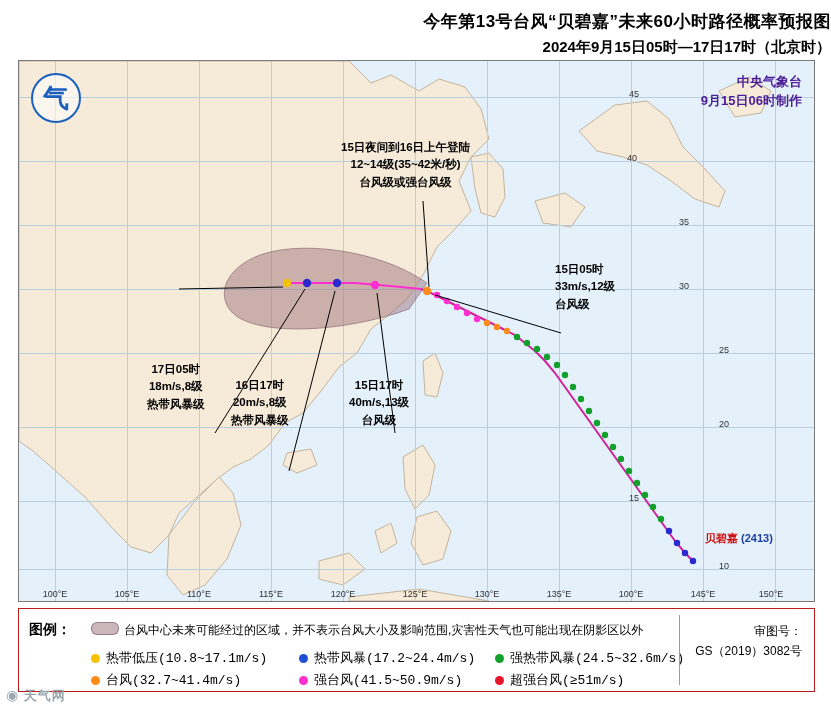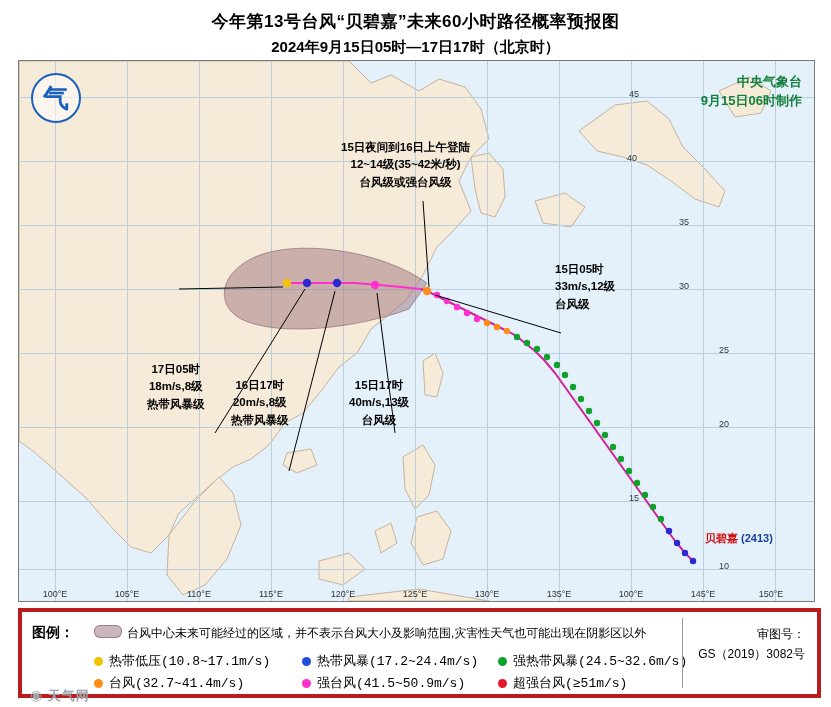--- a/index.html
+++ b/index.html
@@ -5,21 +5,21 @@
   html,body{margin:0;padding:0;}
   body{
     width:831px;height:707px;
     background:#ffffff;
     font-family:"Liberation Sans","DejaVu Sans",sans-serif;
     color:#000;
     overflow:hidden;
     position:relative;
   }
   .title-block{
-    text-align:center;
+    text-align:right;
     padding-top:10px;
   }
   .title-line1{
     font-size:17px;
     font-weight:bold;
     letter-spacing:0.5px;
   }
   .title-line2{
     font-size:15px;
     font-weight:bold;
@@ -42,21 +42,21 @@
   .lon-label{
     position:absolute;bottom:2px;font-size:9px;color:#333;
     transform:translateX(-50%);
   }
   .lat-label{
     position:absolute;font-size:9px;color:#333;
   }
   .hdr-agency{
     position:absolute;right:12px;top:12px;
     text-align:right;
-    color:#15803d;
+    color:#4c1d95;
     font-weight:bold;
     font-size:13px;
     line-height:1.45;
   }
   .logo{
     position:absolute;left:12px;top:12px;
     width:46px;height:46px;border-radius:50%;
     border:2px solid #1b5fbe;
     color:#1b5fbe;
     display:flex;align-items:center;justify-content:center;
@@ -79,21 +79,21 @@
     position:absolute;
     font-size:11px;font-weight:bold;color:#d01010;
     white-space:nowrap;
   }
   .storm-label .num{color:#1b3fa0;font-weight:bold;}
   
   .legend{
     position:absolute;
     left:18px;top:608px;
     width:795px;height:82px;
-    border:4px solid #b91c1c;
+    border:1px solid #b91c1c;
     background:#fff;
     font-size:12px;
   }
   .legend-title{
     position:absolute;left:10px;top:12px;
     font-size:14px;font-weight:bold;
   }
   .legend-note{
     position:absolute;left:72px;top:13px;
     font-size:12px;
@@ -114,21 +114,20 @@
     position:absolute;right:12px;top:12px;
     font-size:12px;line-height:1.7;text-align:right;
   }
   .vline{
     position:absolute;left:660px;top:6px;bottom:6px;width:1px;background:#9b9b9b;
   }
   .watermark{
     position:absolute;left:6px;bottom:2px;
     font-size:13px;color:#9aa6ad;font-weight:bold;
     letter-spacing:1px;
-    margin-left:24px;
   }
 </style>
 </head>
 <body>
 
 <div class="title-block">
   <div class="title-line1">今年第13号台风“贝碧嘉”未来60小时路径概率预报图</div>
   <div class="title-line2">2024年9月15日05时—17日17时（北京时）</div>
 </div>
 

